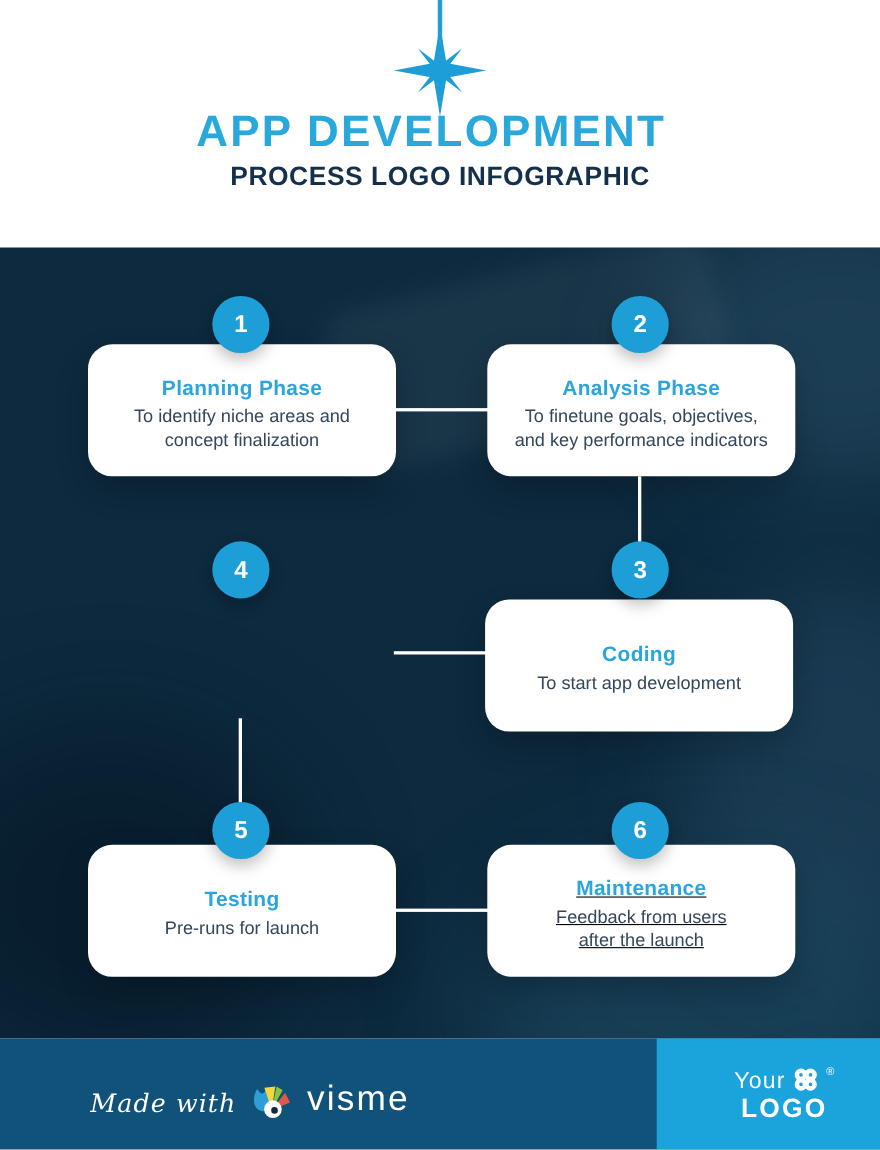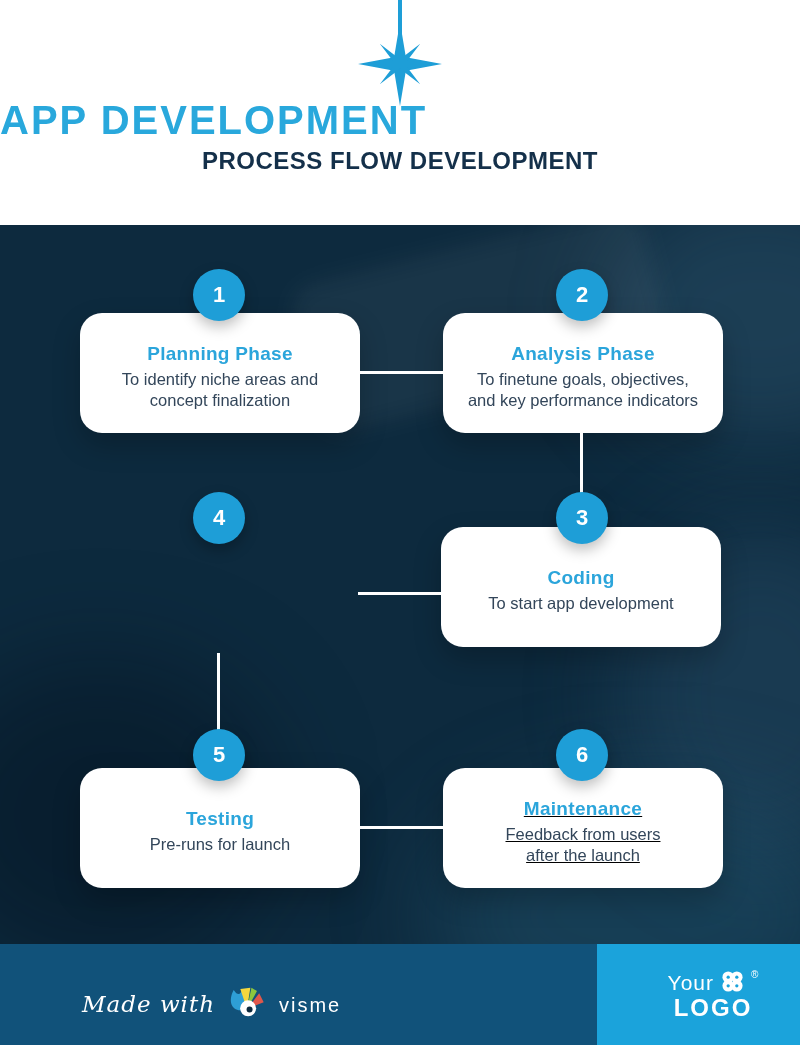--- a/index.html
+++ b/index.html
@@ -7,21 +7,21 @@
   .canvas {
     position:relative; width:800px; height:1045px;
     background:#ffffff; overflow:hidden;
   }
 
   
   .header { position:absolute; left:0; top:0; width:800px; height:225px; background:#ffffff; }
   .drop-line { position:absolute; left:398px; top:0; width:4px; height:50px; background:#1E9ED7; }
   .sparkle { position:absolute; left:358px; top:22px; width:84px; height:84px; }
   .page-title {
-    position:absolute; left:0; top:98px; width:784px; 
+    position:absolute; left:0; top:98px; width:784px; text-align:center;
     font-size:40px; font-weight:bold; letter-spacing:2px; color:#29A8DC;
   }
   .page-subtitle {
     position:absolute; left:0; top:147px; width:800px; text-align:center;
     font-size:24px; font-weight:600; letter-spacing:0.5px; color:#14304A;
   }
 
   
   .flow-section {
     position:absolute; left:0; top:225px; width:800px; height:719px;
@@ -45,21 +45,21 @@
     border-radius:22px; box-shadow:0 12px 28px rgba(0,0,0,0.22);
     display:flex; flex-direction:column; justify-content:center; align-items:center;
     text-align:center; padding:14px 12px 6px;
   }
   .card-title { font-size:19px; font-weight:bold; color:#2BA5DB; letter-spacing:0.3px; margin-bottom:4px; }
   .card-desc { font-size:16.5px; color:#33465A; line-height:1.28; white-space:pre-line; }
 
   .pos-r1-left  { left:80px;  top:88px;  }
   .pos-r1-right { left:443px; top:88px;  }
   .pos-r2-left  { left:80px;  top:308px; }
-  .pos-r2-right { left:441px; top:302px; }
+  .pos-r2-right { left:441px; top:320px; }
   .pos-r3-left  { left:80px;  top:543px; }
   .pos-r3-right { left:443px; top:543px;text-decoration:underline; }
 
   
   .badge {
     position:absolute; width:52px; height:52px; border-radius:50%;
     background:#1E9ED7; color:#ffffff; font-size:22px; font-weight:bold;
     display:flex; align-items:center; justify-content:center;
     box-shadow:0 6px 14px rgba(0,0,0,0.25); z-index:3;
   }
@@ -82,21 +82,21 @@
   .footer { position:absolute; left:0; top:944px; width:800px; height:101px; background:#11527A; }
   .made-with-group {
     position:absolute; left:82px; top:0; height:73px;
     display:flex; align-items:flex-end; gap:12px;
   }
   .made-with-text {
     font-family:"DejaVu Serif", serif; font-style:italic;
     font-size:23px; color:#ffffff; letter-spacing:1px;
   }
   .visme-wordmark {
-    font-size:20px; color:#ffffff; font-weight:500; letter-spacing:2px;
+    font-size:32px; color:#ffffff; font-weight:500; letter-spacing:2px;
   }
   .logo-box {
     position:absolute; left:568px; top:0; width:232px; height:101px;
     background:#1BA3DB; display:flex; flex-direction:column;
     align-items:center; justify-content:center; color:#ffffff;margin-left:29px;
   }
   .logo-line1 { display:flex; align-items:flex-start; gap:6px; }
   .logo-your { font-size:21px; font-weight:400; letter-spacing:1px; line-height:1; padding-top:2px; }
   .logo-reg { font-size:10px; line-height:1; }
   .logo-logo { font-size:24px; font-weight:bold; letter-spacing:2px; line-height:1; margin-top:3px; }
@@ -108,21 +108,21 @@
 
   <div class="header">
     <div class="drop-line"></div>
     <svg class="sparkle" viewBox="0 0 100 100">
       <polygon points="50,0 57,42 100,50 57,58 50,100 43,58 0,50 43,42" fill="#1E9ED7"></polygon>
       <g transform="rotate(45 50 50)">
         <polygon points="50,16 54,46 84,50 54,54 50,84 46,54 16,50 46,46" fill="#1E9ED7"></polygon>
       </g>
     </svg>
     <div class="page-title">APP DEVELOPMENT</div>
-    <div class="page-subtitle">PROCESS FLOW DEVELOPMENT</div>
+    <div class="page-subtitle">PROCESS LOGO INFOGRAPHIC</div>
   </div>
 
   <div class="flow-section">
     <div class="bg-blob blob-topright"></div>
     <div class="bg-blob blob-phone"></div>
     <div class="bg-blob blob-midright"></div>
     <div class="bg-blob blob-bottomright"></div>
     <div class="bg-blob blob-bottomleft"></div>
 
     <div class="connector conn-h1"></div>

